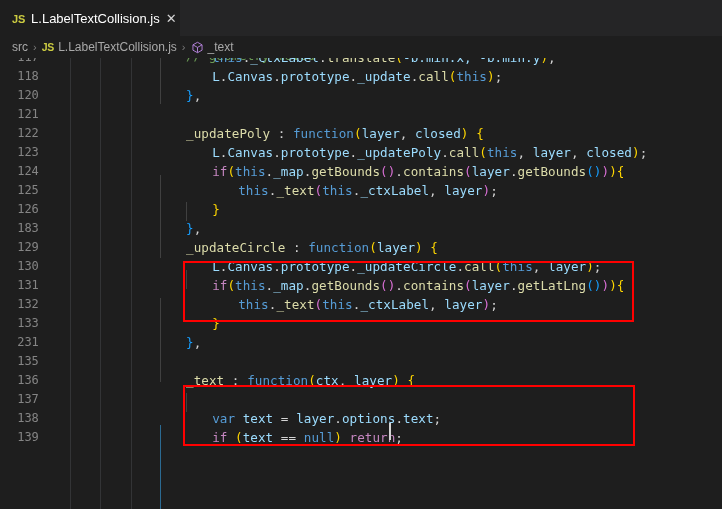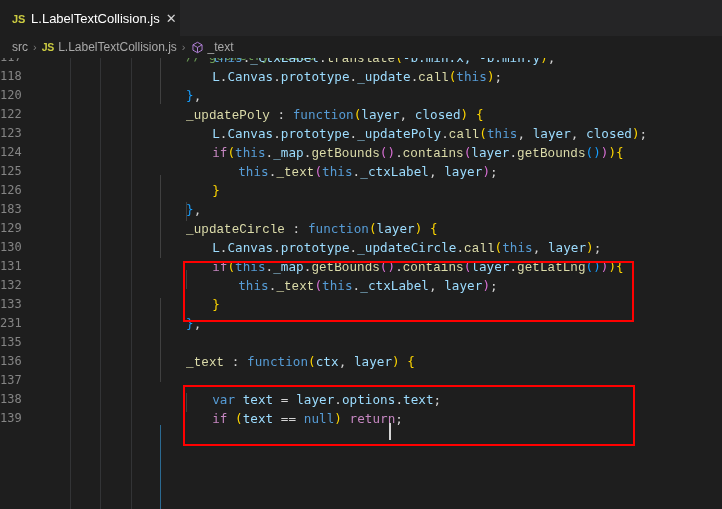--- a/index.html
+++ b/index.html
@@ -56,21 +56,21 @@
 
   
   .editor{
     position:absolute;left:0;top:58px;width:722px;height:451px;
     background:#1e1e1e;overflow:hidden;
   }
   .rows{position:absolute;left:0;top:-10px;width:722px;}
   .row{height:19px;position:relative;white-space:pre;}
   .lnum{
     position:absolute;left:0;top:0;width:56px;height:19px;
-    text-align:left;
+    text-align:center;
     font-family:"DejaVu Sans Mono", monospace;
     font-size:12px;line-height:19px;color:#858585;
   }
   .code{
     position:absolute;left:160px;top:0;height:19px;
     font-family:"DejaVu Sans Mono", monospace;
     font-size:12.6px;line-height:19px;
     letter-spacing:0.05px;
   }
 
@@ -80,21 +80,21 @@
   .vl2{left:100px;}
   .vl3{left:131px;}
 
   .iguide{position:absolute;width:1px;background:#404040;}
   .iguide.active{background:#4a6b80;}
 
   
   .t-plain{color:#d4d4d4;}
   .t-key{color:#c586c0;}          
   .t-blue{color:#569cd6;}         
-  .t-fn{color:#dcdcaa;font-family:Liberation Mono, monospace;}           
+  .t-fn{color:#dcdcaa;}           
   .t-var{color:#9cdcfe;}          
   .t-paren1{color:#ffd700;}
   .t-paren2{color:#da70d6;}
   .t-paren3{color:#179fff;}
 
   
   .redbox{
     position:absolute;border:2px solid #ff0000;
     box-sizing:border-box;pointer-events:none;
   }
@@ -150,20 +150,21 @@
     <div class="vline vl1" style="height:451px"></div>
     <div class="vline vl2" style="height:451px"></div>
     <div class="vline vl3" style="height:451px"></div>
 
     <div class="partial-comment" id="top-comment" style="left:186px;top:-12px;">// geometry moved</div>
 
     <div class="rows" id="rows">
         <div class="row"><div class="lnum">117</div><div class="code" style="left: 212.15px;"><span class="t-blue">this</span><span class="t-plain">.</span><span class="t-var">_ctxLabel</span><span class="t-plain">.</span><span class="t-fn">translate</span><span class="t-paren1">(</span><span class="t-var">-b</span><span class="t-var">.min.x, </span><span class="t-var">-b</span><span class="t-var">.min.y</span><span class="t-paren1">)</span><span class="t-plain">;</span></div></div>
         <div class="row"><div class="lnum">118</div><div class="code" style="left: 212.15px;"><span class="t-var">L</span><span class="t-plain">.</span><span class="t-var">Canvas</span><span class="t-plain">.</span><span class="t-var">prototype</span><span class="t-plain">.</span><span class="t-var">_update</span><span class="t-plain">.</span><span class="t-fn">call</span><span class="t-paren1">(</span><span class="t-blue">this</span><span class="t-paren1">)</span><span class="t-plain">;</span></div></div>
         <div class="row"><div class="lnum">120</div><div class="code" style="left: 186.075px;"><span class="t-paren3">}</span><span class="t-plain">,</span></div></div>
+        <div class="row"><div class="lnum">121</div><div class="code" style="left: 160px;"></div></div>
         <div class="row"><div class="lnum">122</div><div class="code" style="left: 186.075px;"><span class="t-fn">_updatePoly</span><span class="t-plain"> : </span><span class="t-blue">function</span><span class="t-paren1">(</span><span class="t-var">layer</span><span class="t-plain">, </span><span class="t-var">closed</span><span class="t-paren1">)</span><span class="t-plain"> </span><span class="t-paren1">{</span></div></div>
         <div class="row"><div class="lnum">123</div><div class="code" style="left: 212.15px;"><span class="t-var">L</span><span class="t-plain">.</span><span class="t-var">Canvas</span><span class="t-plain">.</span><span class="t-var">prototype</span><span class="t-plain">.</span><span class="t-var">_updatePoly</span><span class="t-plain">.</span><span class="t-fn">call</span><span class="t-paren1">(</span><span class="t-blue">this</span><span class="t-plain">, </span><span class="t-var">layer</span><span class="t-plain">, </span><span class="t-var">closed</span><span class="t-paren1">)</span><span class="t-plain">;</span></div></div>
         <div class="row"><div class="lnum">124</div><div class="code" style="left: 212.15px;"><span class="t-key">if</span><span class="t-paren1">(</span><span class="t-blue">this</span><span class="t-plain">.</span><span class="t-var">_map</span><span class="t-plain">.</span><span class="t-fn">getBounds</span><span class="t-paren2">()</span><span class="t-plain">.</span><span class="t-fn">contains</span><span class="t-paren2">(</span><span class="t-var">layer</span><span class="t-plain">.</span><span class="t-fn">getBounds</span><span class="t-paren3">()</span><span class="t-paren2">)</span><span class="t-paren1">)</span><span class="t-paren1">{</span></div></div>
         <div class="row"><div class="lnum">125</div><div class="code" style="left: 238.226px;"><span class="t-blue">this</span><span class="t-plain">.</span><span class="t-fn">_text</span><span class="t-paren2">(</span><span class="t-blue">this</span><span class="t-plain">.</span><span class="t-var">_ctxLabel</span><span class="t-plain">, </span><span class="t-var">layer</span><span class="t-paren2">)</span><span class="t-plain">;</span></div></div>
         <div class="row"><div class="lnum">126</div><div class="code" style="left: 212.15px;"><span class="t-paren1">}</span></div></div>
         <div class="row"><div class="lnum">183</div><div class="code" style="left: 186.075px;"><span class="t-paren3">}</span><span class="t-plain">,</span></div></div>
         <div class="row"><div class="lnum">129</div><div class="code" style="left: 186.075px;"><span class="t-fn">_updateCircle</span><span class="t-plain"> : </span><span class="t-blue">function</span><span class="t-paren1">(</span><span class="t-var">layer</span><span class="t-paren1">)</span><span class="t-plain"> </span><span class="t-paren1">{</span></div></div>
         <div class="row"><div class="lnum">130</div><div class="code" style="left: 212.15px;"><span class="t-var">L</span><span class="t-plain">.</span><span class="t-var">Canvas</span><span class="t-plain">.</span><span class="t-var">prototype</span><span class="t-plain">.</span><span class="t-var">_updateCircle</span><span class="t-plain">.</span><span class="t-fn">call</span><span class="t-paren1">(</span><span class="t-blue">this</span><span class="t-plain">, </span><span class="t-var">layer</span><span class="t-paren1">)</span><span class="t-plain">;</span></div></div>
         <div class="row"><div class="lnum">131</div><div class="code" style="left: 212.15px;"><span class="t-key">if</span><span class="t-paren1">(</span><span class="t-blue">this</span><span class="t-plain">.</span><span class="t-var">_map</span><span class="t-plain">.</span><span class="t-fn">getBounds</span><span class="t-paren2">()</span><span class="t-plain">.</span><span class="t-fn">contains</span><span class="t-paren2">(</span><span class="t-var">layer</span><span class="t-plain">.</span><span class="t-fn">getLatLng</span><span class="t-paren3">()</span><span class="t-paren2">)</span><span class="t-paren1">)</span><span class="t-paren1">{</span></div></div>
         <div class="row"><div class="lnum">132</div><div class="code" style="left: 238.226px;"><span class="t-blue">this</span><span class="t-plain">.</span><span class="t-fn">_text</span><span class="t-paren2">(</span><span class="t-blue">this</span><span class="t-plain">.</span><span class="t-var">_ctxLabel</span><span class="t-plain">, </span><span class="t-var">layer</span><span class="t-paren2">)</span><span class="t-plain">;</span></div></div>

